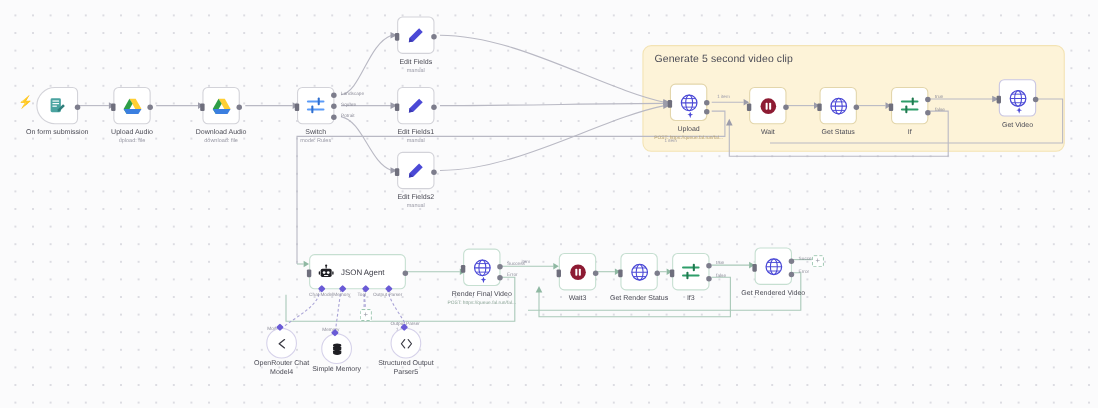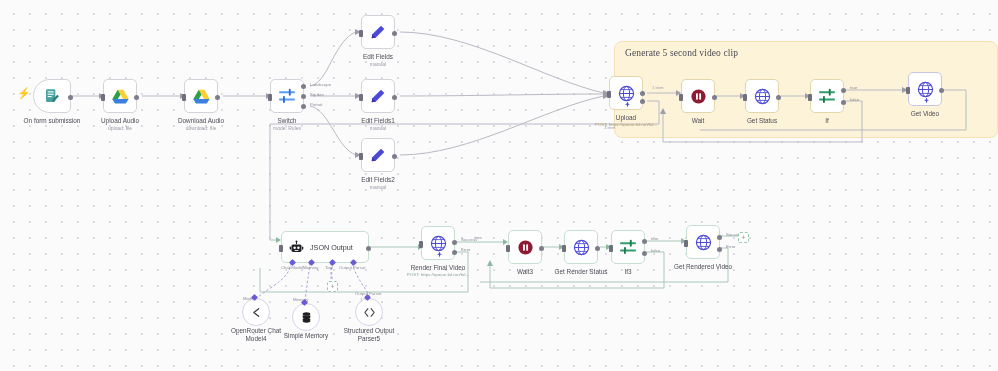--- a/index.html
+++ b/index.html
@@ -88,21 +88,21 @@
   .arrow{fill:#9c9caa;}
   .arrowg{fill:#8fb8a2;}
 
   .bolt{position:absolute;font-size:11px;color:#ff6d5a;line-height:1;}
 </style>
 </head>
 <body>
 
 <div id="canvas">
 
-  <div class="group yellow" style="left:614px;top:41px;width:382px;height:95px;font-family:Liberation Serif, serif;">
+  <div class="group yellow" style="left:584px;top:41px;width:382px;height:95px;">
     <div class="g-title">Generate 5 second video clip</div>
   </div>
 
 
   <svg class="wires">
 
     <path class="w" d="M71,96 L99,96"></path>
     <polygon class="arrow" points="99,93 104,96 99,99"></polygon>
 
     <path class="w" d="M142,96 L180,96"></path>
@@ -375,21 +375,21 @@
       <svg width="15" height="15" viewBox="0 0 24 24">
         <rect x="4" y="7" width="16" height="12" rx="2.5" fill="#1f1f24"></rect>
         <circle cx="9" cy="12.5" r="2" fill="#ffffff"></circle>
         <circle cx="15" cy="12.5" r="2" fill="#ffffff"></circle>
         <rect x="9" y="16" width="6" height="1.4" fill="#ffffff"></rect>
         <rect x="11.2" y="2.5" width="1.6" height="4" fill="#1f1f24"></rect>
         <circle cx="12" cy="2.2" r="1.6" fill="#1f1f24"></circle>
         <rect x="1.2" y="10.5" width="2" height="5" rx="1" fill="#1f1f24"></rect>
         <rect x="20.8" y="10.5" width="2" height="5" rx="1" fill="#1f1f24"></rect>
       </svg>
-      <span style="font-size:7.2px;color:#3a3a44;">JSON Output</span>
+      <span style="font-size:7.2px;color:#3a3a44;">JSON Agent</span>
       <div class="port in" style="left:-3px;top:13px;"></div>
       <div class="port" style="right:-3px;top:14px;"></div>
 
       <div class="port sub" style="left:8px;bottom:-3px;"></div>
       <div class="port sub" style="left:27px;bottom:-3px;"></div>
       <div class="port sub" style="left:48px;bottom:-3px;"></div>
       <div class="port sub" style="left:69px;bottom:-3px;"></div>
     </div>
     <div class="plab" style="left:0px;top:34px;">Chat Model</div>
     <div class="plab" style="left:22px;top:34px;">Memory</div>

